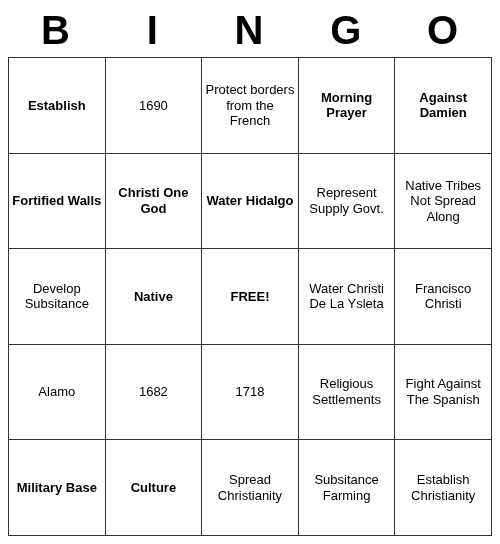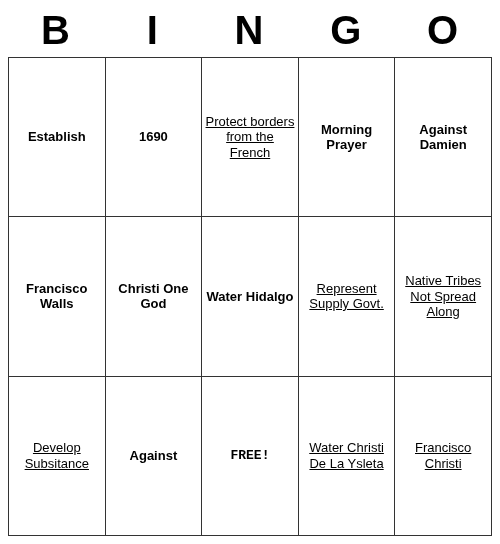--- a/index.html
+++ b/index.html
@@ -47,37 +47,35 @@
       vertical-align: middle;
       padding: 3px 2px;
       width: 20%;
       height: 86px;
       font-size: 13px;
       line-height: 1.2;
     }
 
     .cell-large {
       font-size: 26px;
-      font-weight: bold;
+      font-weight: normal;
     }
 
     .cell-medium {
       font-size: 20px;
       font-weight: bold;
     }
 
     .cell-free {
       font-size: 22px;
       font-weight: bold;
-      font-family: Liberation Mono, monospace;
     }
 
     .cell-small {
       font-size: 11px;
-      text-decoration: underline;
     }
   </style>
 </head>
 <body>
 
 <div class="bingo-title">
   <span>B</span>
   <span>I</span>
   <span>N</span>
   <span>G</span>
@@ -87,27 +85,41 @@
 <table class="bingo-grid">
   <tbody id="grid-body">
   <tr>
         <td class="cell-medium">Establish</td>
         <td class="cell-large">1690</td>
         <td class="cell-small">Protect borders from the French</td>
         <td class="cell-medium">Morning Prayer</td>
         <td class="cell-medium">Against Damien</td>
       </tr>
       <tr>
-        <td class="cell-medium">Francisco Walls</td>
+        <td class="cell-medium">Fortified Walls</td>
         <td class="cell-medium">Christi One God</td>
         <td class="cell-medium">Water Hidalgo</td>
         <td class="cell-small">Represent Supply Govt.</td>
         <td class="cell-small">Native Tribes Not Spread Along</td>
       </tr>
       <tr>
         <td class="cell-small">Develop Subsitance</td>
-        <td class="cell-medium">Against</td>
+        <td class="cell-medium">Native</td>
         <td class="cell-free">FREE!</td>
         <td class="cell-small">Water Christi De La Ysleta</td>
         <td class="cell-small">Francisco Christi</td>
+      </tr>
+      <tr>
+        <td class="cell-large">Alamo</td>
+        <td class="cell-large">1682</td>
+        <td class="cell-large">1718</td>
+        <td class="cell-small">Religious Settlements</td>
+        <td class="cell-small">Fight Against The Spanish</td>
+      </tr>
+      <tr>
+        <td class="cell-medium">Military Base</td>
+        <td class="cell-medium">Culture</td>
+        <td class="cell-small">Spread Christianity</td>
+        <td class="cell-small">Subsitance Farming</td>
+        <td class="cell-small">Establish Christianity</td>
       </tr>
     </tbody>
 </table>
 
 </body></html>

